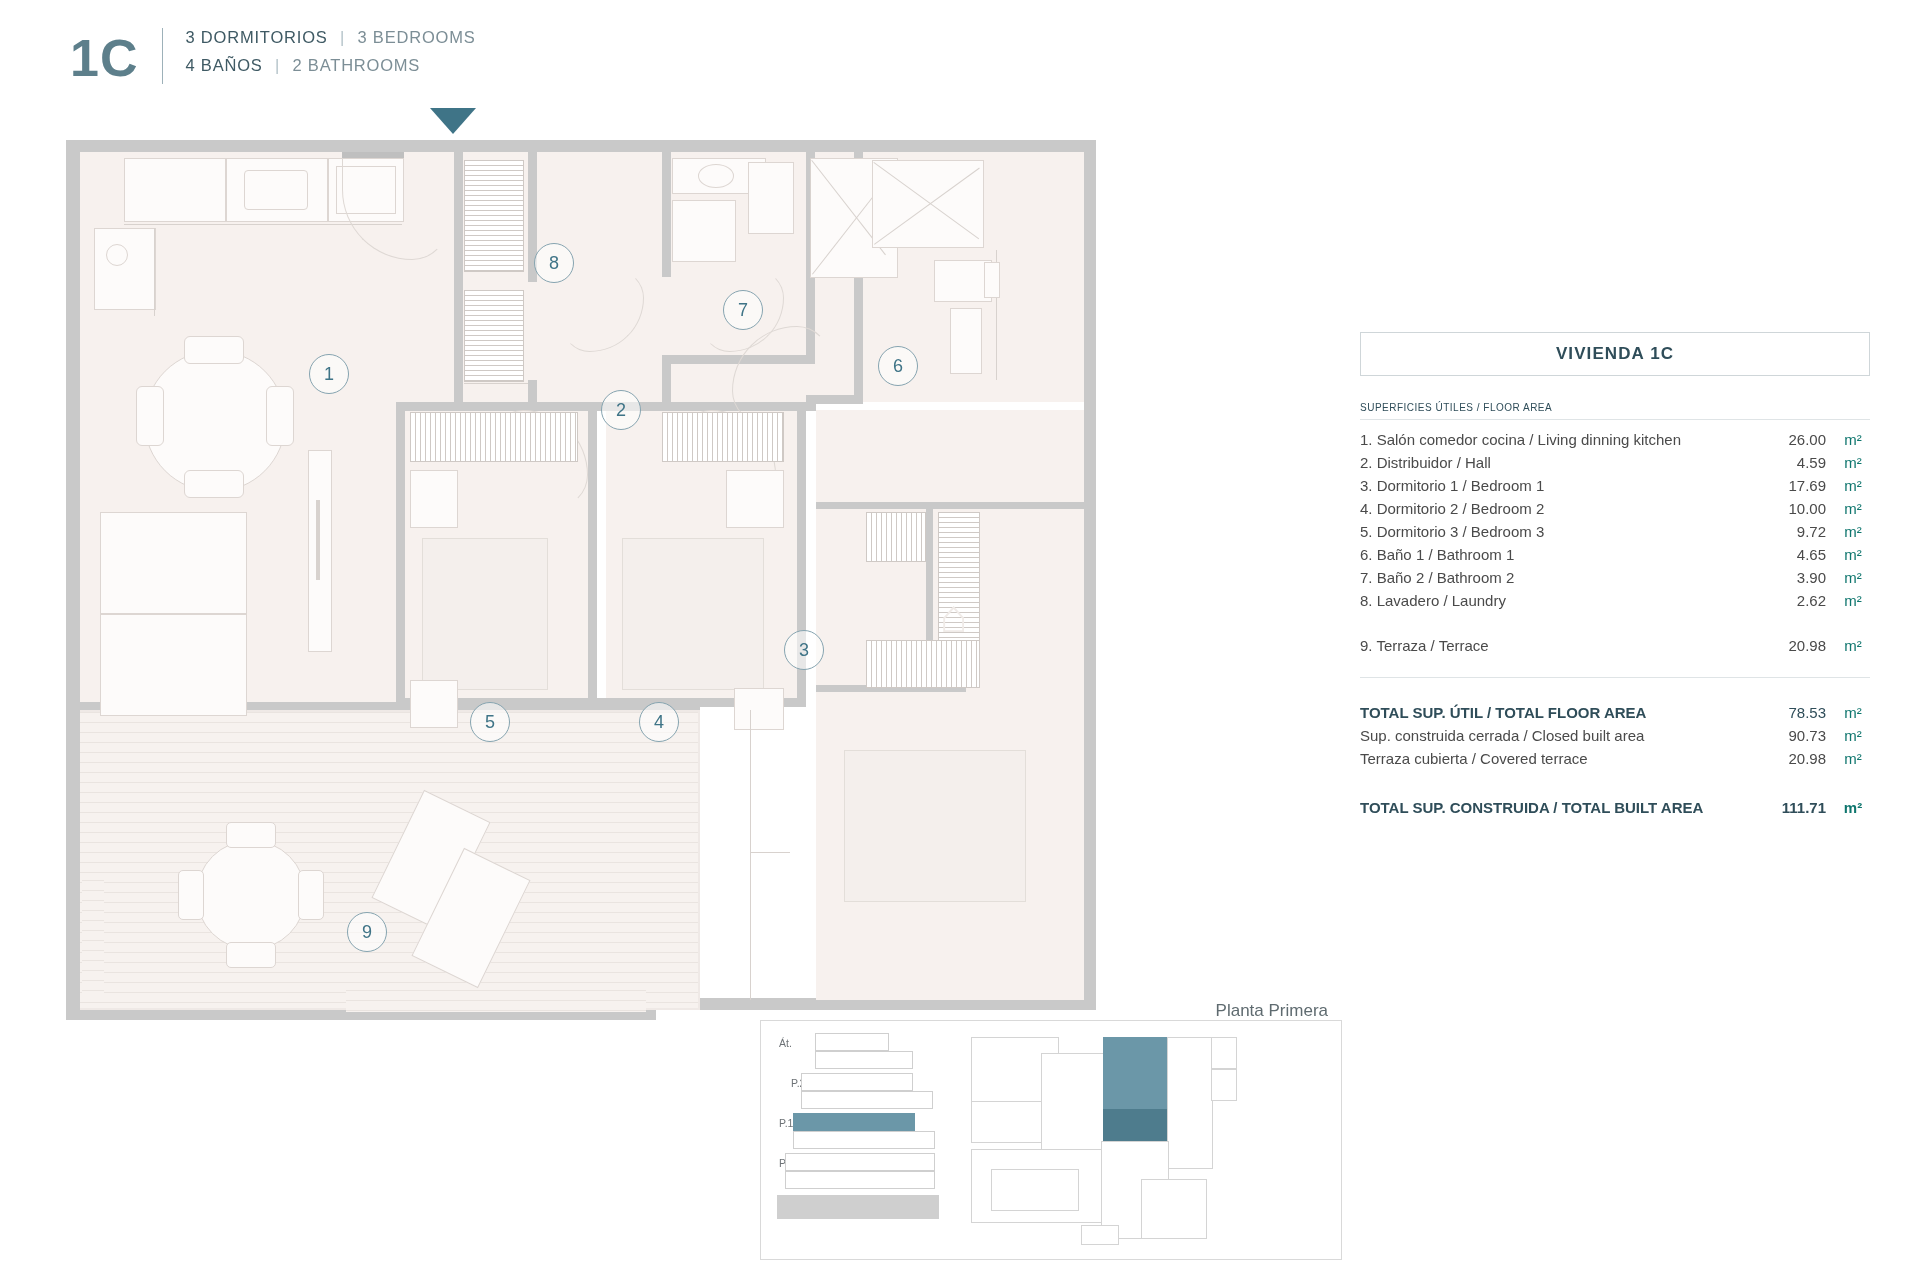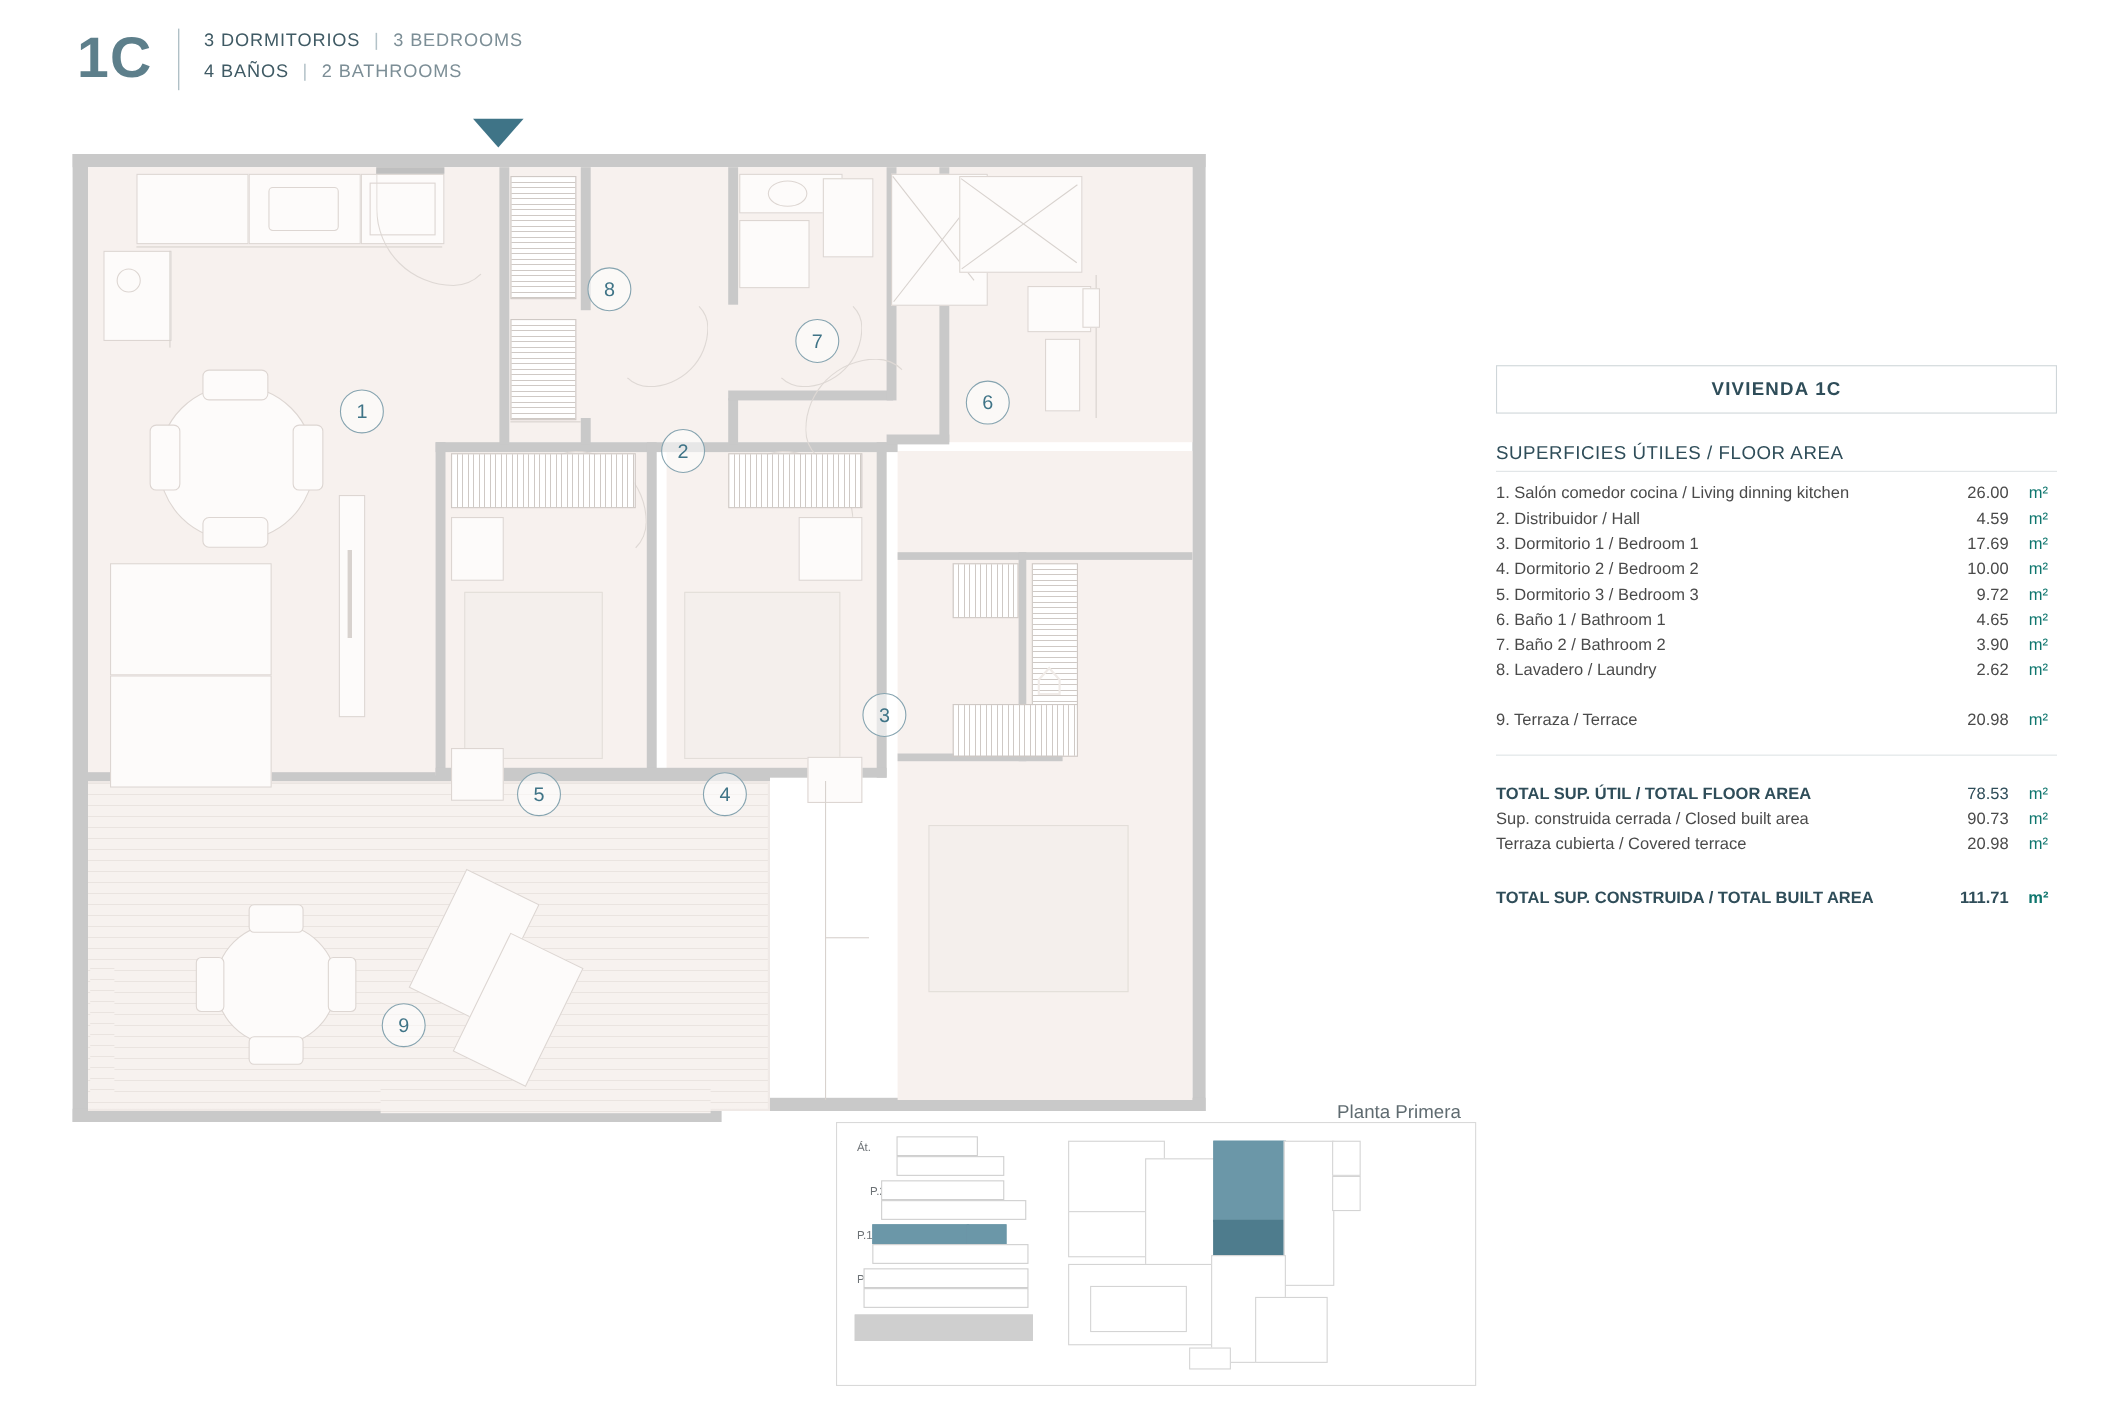--- a/index.html
+++ b/index.html
@@ -20,21 +20,21 @@
     inset: 0;
     background: #ffffff;
   }
 
   
   #header {
     position: absolute;
     left: 70px;
     top: 22px;
     display: flex;
-    align-items: center;
+    align-items: flex-end;
   }
   #unit-code {
     font-size: 52px;
     font-weight: 700;
     color: #5d7f8b;
     letter-spacing: 1px;
     line-height: 1;
     font-family: "Liberation Sans", sans-serif;
   }
   #header-divider {
@@ -255,21 +255,21 @@
     justify-content: center;
     margin-bottom: 26px;
   }
   #panel-title {
     font-size: 17px;
     font-weight: 700;
     letter-spacing: 1.1px;
     color: #2f4d59;
   }
   .sec-head {
-    font-size: 17px;
+    font-size: 10px;
     letter-spacing: 0.5px;
     color: #2f4d59;
     padding-bottom: 6px;
     border-bottom: 1px solid #dfe4e6;
     margin-bottom: 8px;
   }
   .row {
     display: flex;
     align-items: baseline;
     font-size: 15px;

